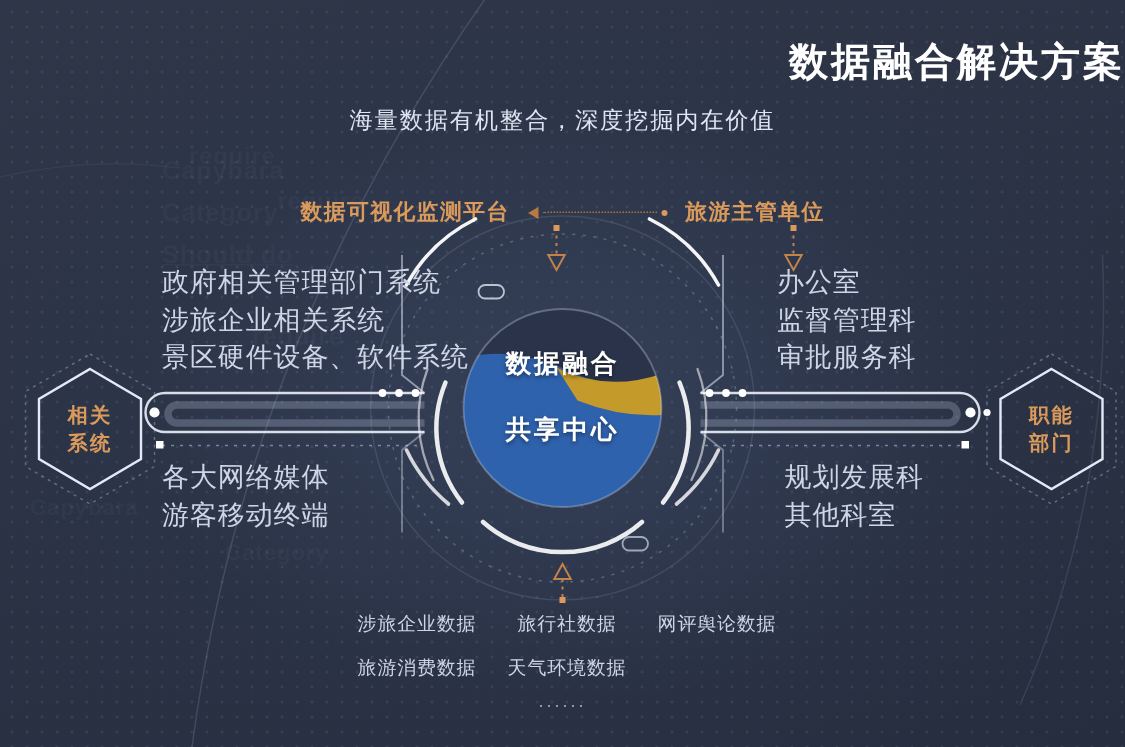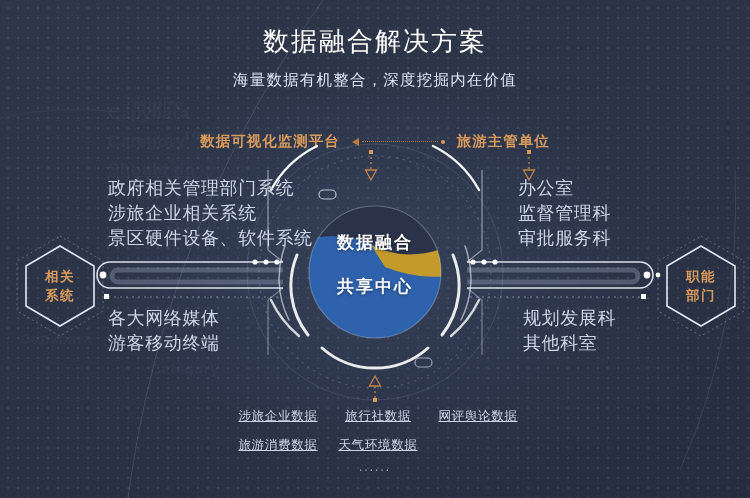--- a/index.html
+++ b/index.html
@@ -29,22 +29,22 @@
     font-weight:700;
     letter-spacing:.5px;
     white-space:nowrap;
     pointer-events:none;
     user-select:none;
   }
   .arcbg{position:absolute;inset:0;pointer-events:none;}
 
   
   #title{
-    position:absolute;top:24px;left:0;width:750px;text-align:center;
-    font-size:26px;font-weight:400;color:#ffffff;letter-spacing:2px;
+    position:absolute;top:24px;left:0;width:750px;text-align:right;
+    font-size:26px;font-weight:700;color:#ffffff;letter-spacing:2px;
   }
   #subtitle{
     position:absolute;top:70px;left:0;width:750px;text-align:center;
     font-size:15.5px;color:#dfe5f2;letter-spacing:1.2px;
   }
 
   
   #toprow{
     position:absolute;top:132px;left:0;width:750px;
     display:flex;align-items:center;justify-content:center;gap:0;
@@ -74,21 +74,21 @@
   #left-bottom{left:108px;top:306px;}
   #right-top{left:518px;top:176px;}
   #right-bottom{left:523px;top:306px;}
 
   
   #bottomgrid{
     position:absolute;left:228px;top:404px;width:300px;
     display:grid;grid-template-columns:repeat(3,1fr);row-gap:5px;
   }
   #bottomgrid .item{
-    font-size:12.6px;color:#cdd5e6;line-height:24px;white-space:nowrap;text-align:center;letter-spacing:.6px;text-decoration:underline;
+    font-size:12.6px;color:#cdd5e6;line-height:24px;white-space:nowrap;text-align:center;letter-spacing:.6px;
   }
   #ellipsis{
     position:absolute;left:0;top:460px;width:750px;text-align:center;
     color:#9aa6bf;font-size:12px;letter-spacing:2px;
   }
 
   
   .hexwrap{position:absolute;width:92px;height:104px;}
   #hex-left{left:14px;top:234px;}
   #hex-right{left:655px;top:234px;}

